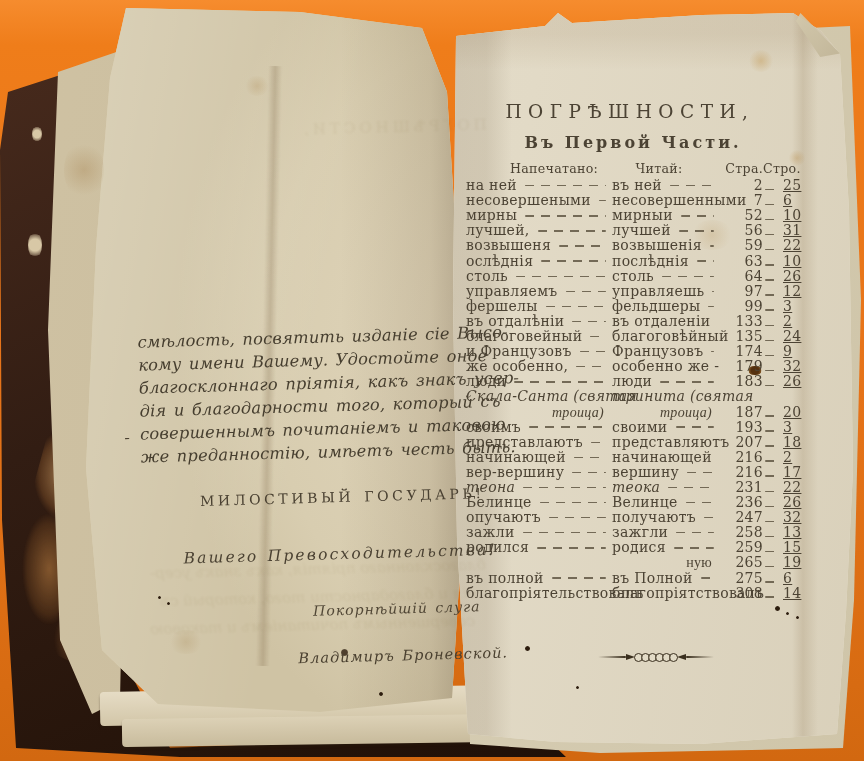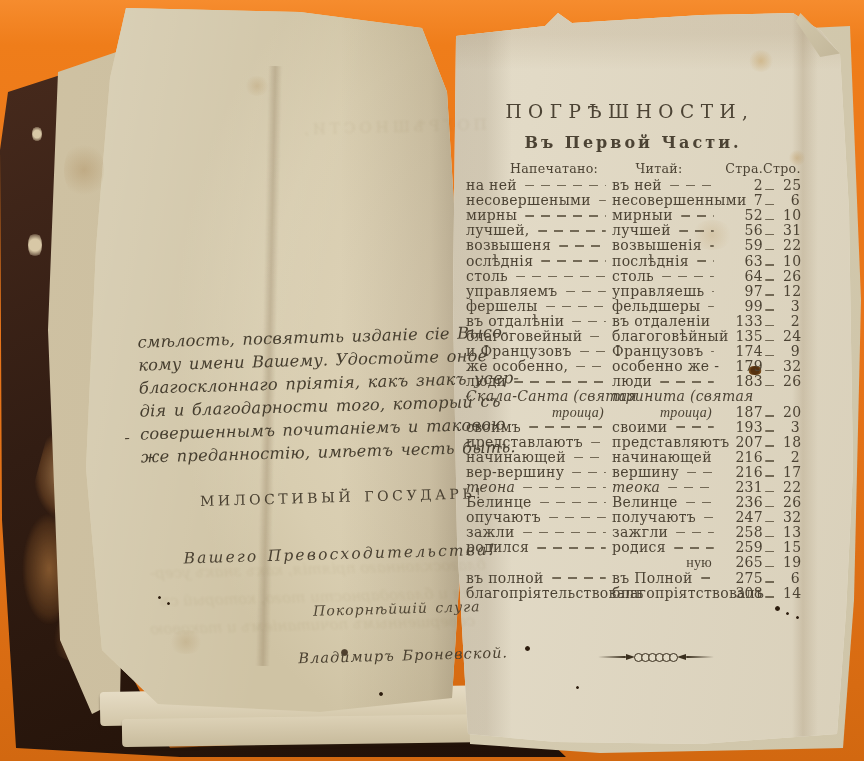--- a/index.html
+++ b/index.html
@@ -84,21 +84,21 @@
   .errata{left:466px;top:101px;width:334px;color:#4c4334;}
   .e-title{text-align:center;font-size:18.5px;letter-spacing:6.5px;white-space:nowrap;margin-left:-6px;}
   .e-subtitle{text-align:center;font-size:16px;letter-spacing:3px;margin-top:11px;font-weight:bold;}
   .ehead,.erow{display:flex;align-items:baseline;font-size:14px;line-height:15.1px;letter-spacing:.3px;white-space:nowrap;}
   .ehead{margin-top:9px;font-size:12.6px;}
   .h-p{width:146px;margin-left:44px;} .h-r{width:108px;padding-left:4px;} .h-pg{width:43px;text-align:right;} .h-ln{width:37px;text-align:right;}
   .c-p{width:146px;display:flex;min-width:0;}
   .c-r{width:108px;display:flex;min-width:0;align-items:center;}
   .c-pg{width:43px;text-align:right;}
   .c-mid{width:20px;display:flex;}
-  .c-ln{width:17px;text-align:right;}
+  .c-ln{width:17px;text-align:left;text-decoration:underline;}
   .txt{white-space:nowrap;}
   .txt.it{font-style:italic;}
   .txt.tail{margin-left:auto;padding-right:8px;font-family:Liberation Serif, serif;}
   .lead{flex:1;min-width:0;height:1.4px;align-self:center;margin:0 6px 0 8px;border-radius:1px;
     background:repeating-linear-gradient(to right,#584e3b 0 9px,transparent 9px 16px);opacity:.8;}
   .c-mid .lead{margin:0 2px;}
   .rows{margin-top:2px;}
   
   .ornament{left:598px;top:650px;width:116px;height:14px;display:flex;align-items:center;}
   .orn-line{height:2px;background:linear-gradient(to right,transparent,#3a2f1e);flex:1;border-radius:2px;}

